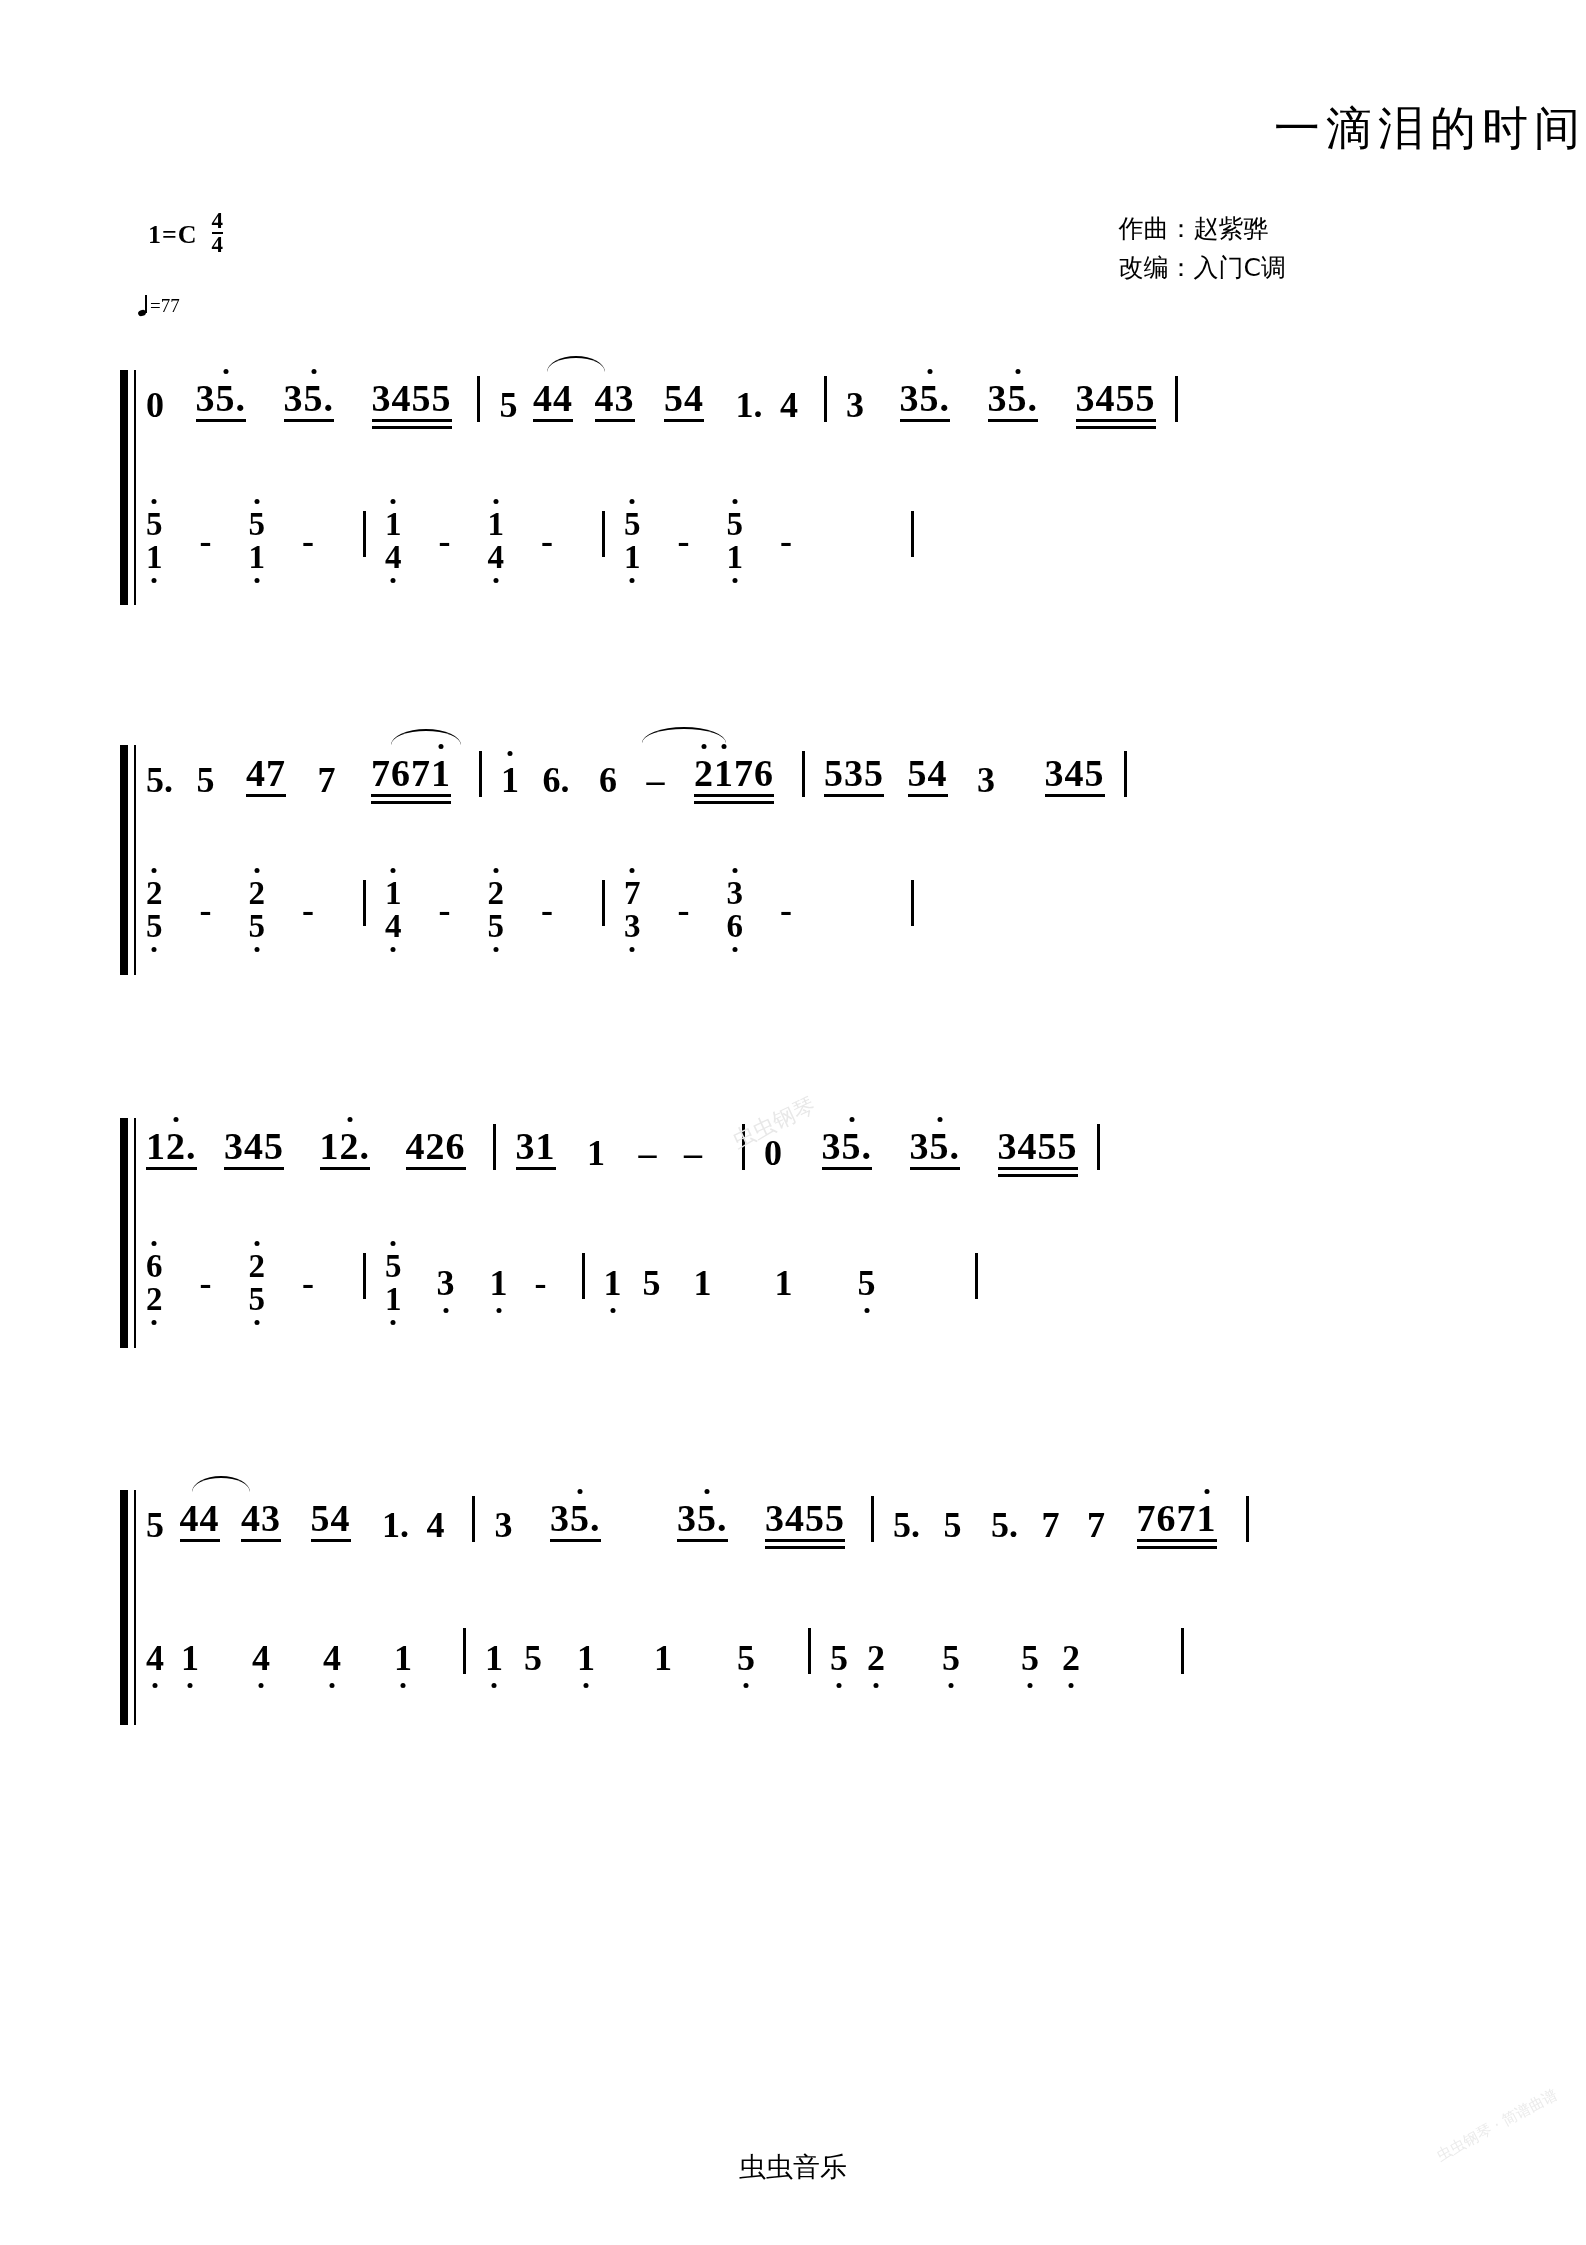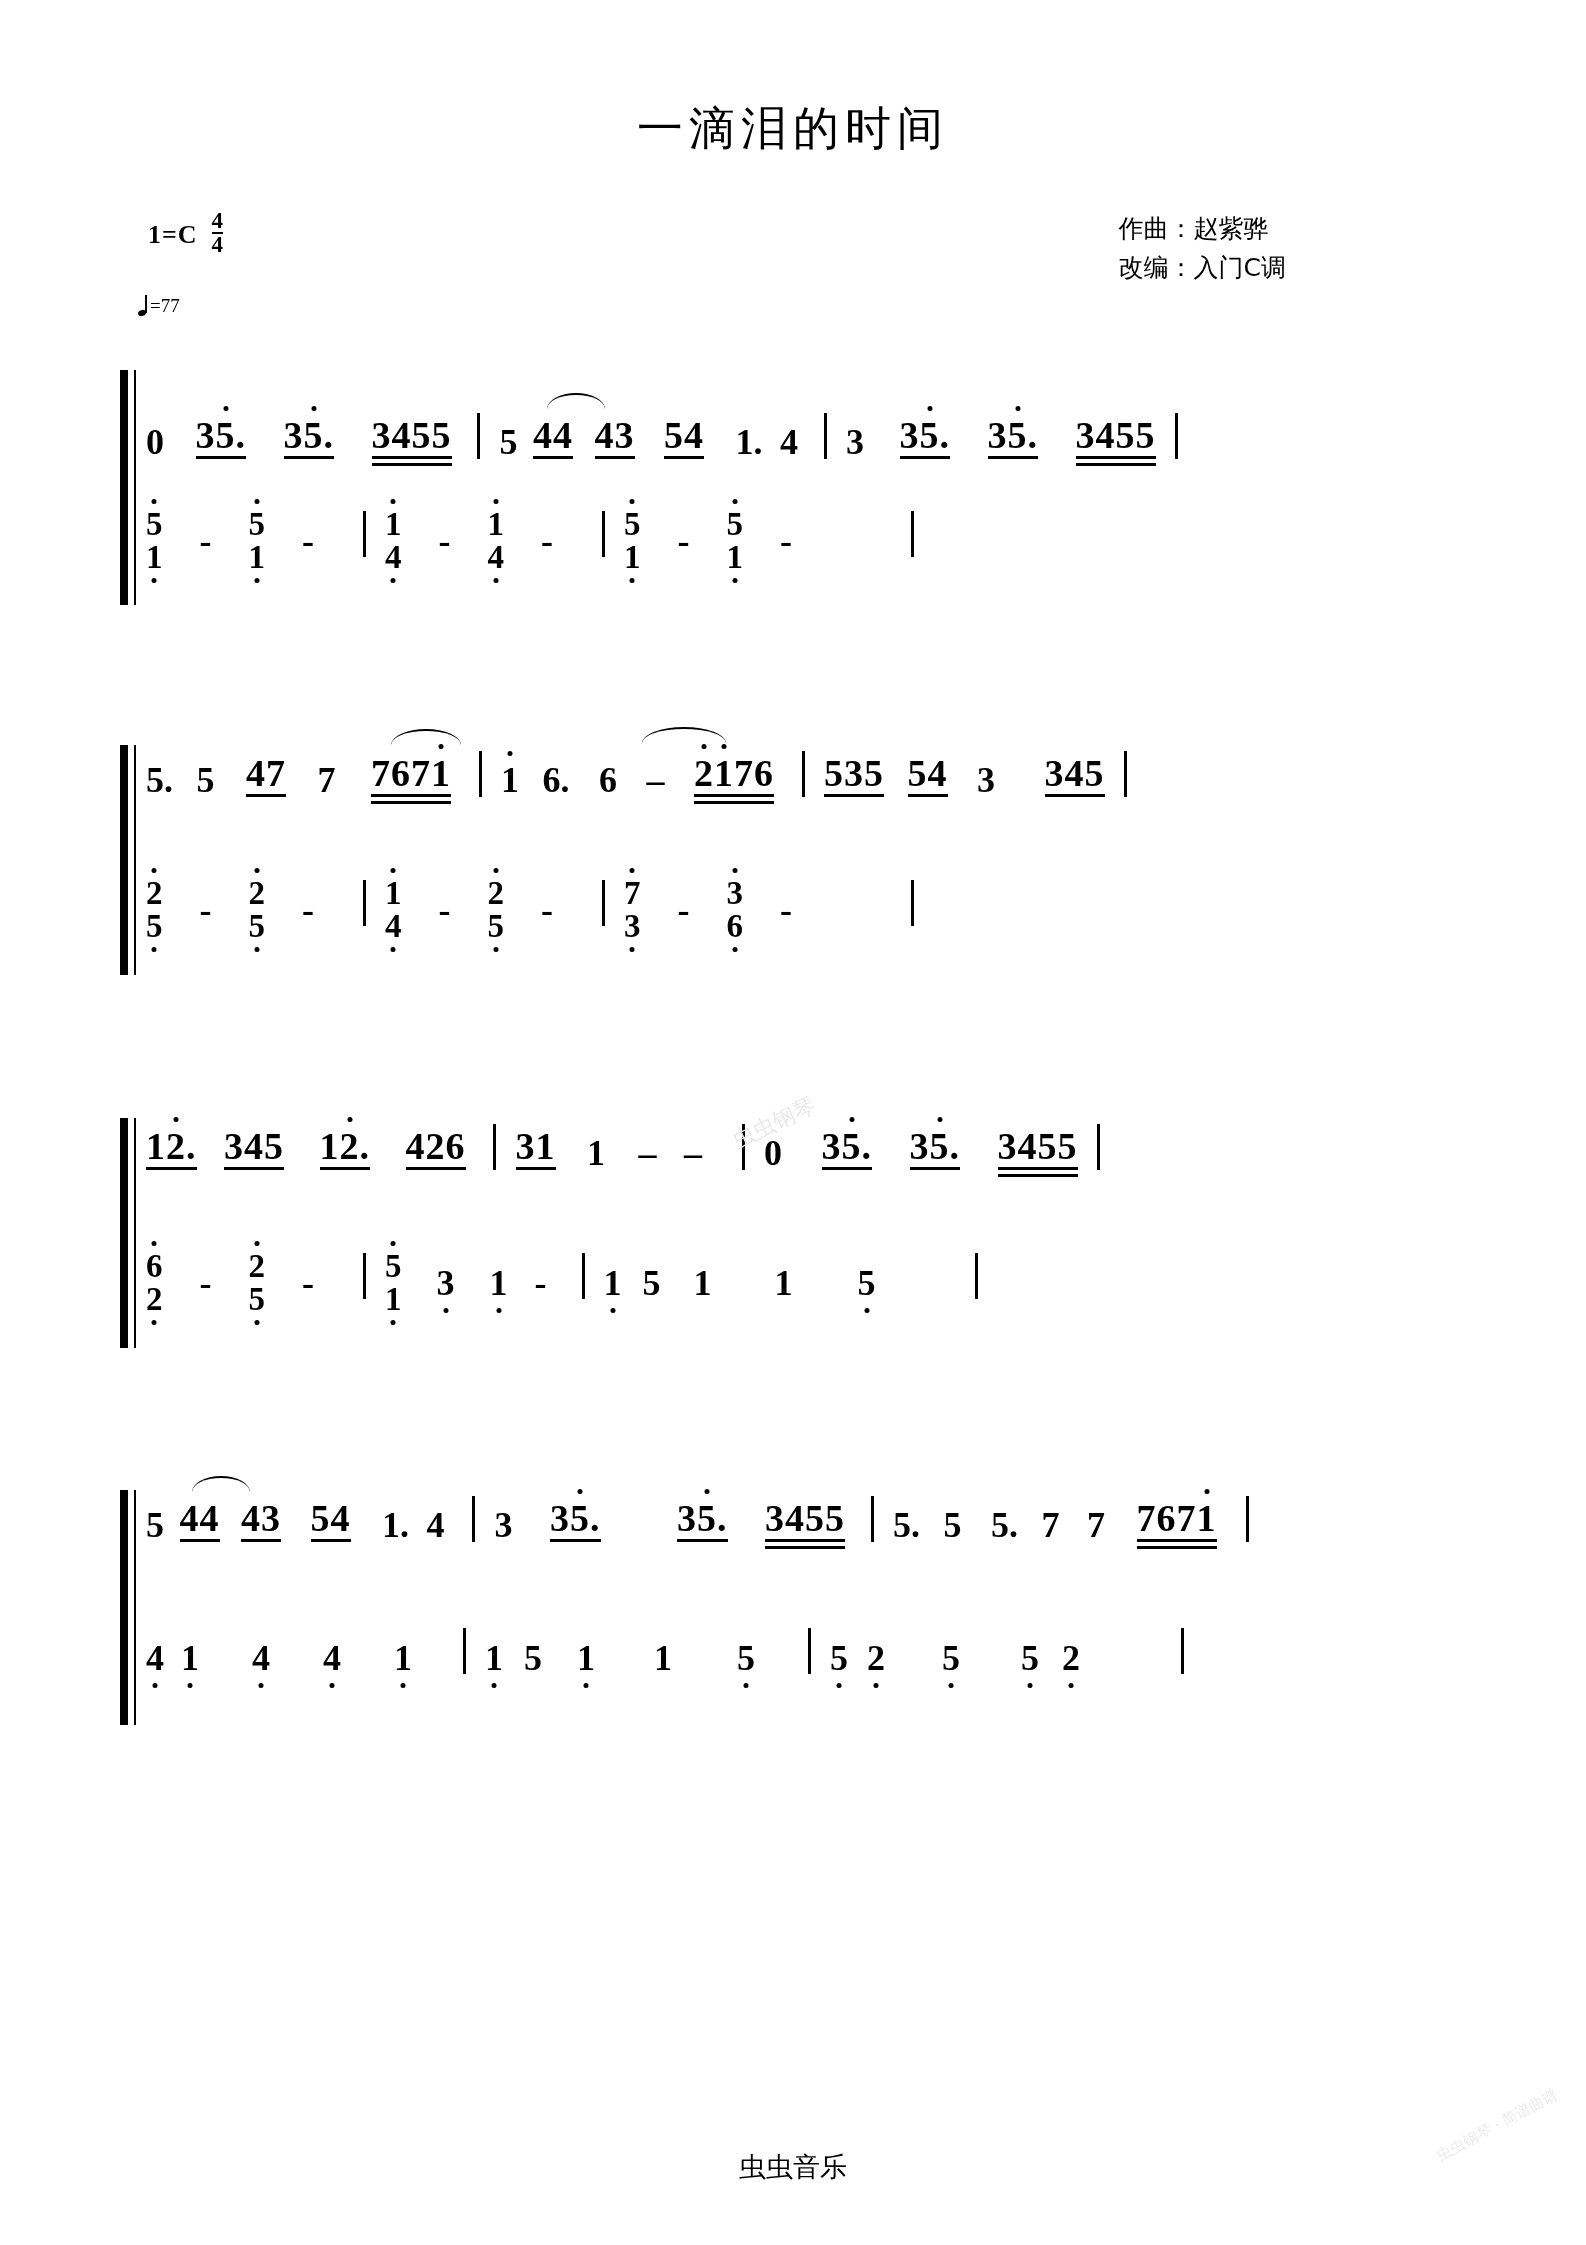--- a/index.html
+++ b/index.html
@@ -19,21 +19,21 @@
     position: relative;
     width: 1586px;
     height: 2245px;
   }
   
   .title {
     position: absolute;
     top: 98px;
     left: 0;
     width: 1586px;
-    text-align: center;
+    text-align: right;
     font-size: 46px;
     letter-spacing: 6px;
     font-family: "DejaVu Sans", sans-serif;
     font-weight: 400;
   }
   .key-sig {
     position: absolute;
     top: 212px;
     left: 148px;
     font-size: 26px;
@@ -276,21 +276,21 @@
     <div>作曲：赵紫骅</div>
     <div>改编：入门C调</div>
   </div>
 
   <div class="system" style="top: 370px;">
     <div class="sys-bracket">
       <div class="thick" style="height: 235px;"></div>
       <div class="thin" style="height: 235px;"></div>
     </div>
 
-    <div class="staff-row melody" style="top: 6px; margin-top: 37px;">
+    <div class="staff-row melody" style="top: 6px;">
       <span class="single" style="margin-right:22px;">0</span>
       <span class="grp" style="margin-right:28px;">
         <span class="nts">3<span class="dot-above">5</span>.</span>
         <span class="beam1"></span>
       </span>
       <span class="grp" style="margin-right:28px;">
         <span class="nts">3<span class="dot-above">5</span>.</span>
         <span class="beam1"></span>
       </span>
       <span class="grp" style="margin-right:6px;">

